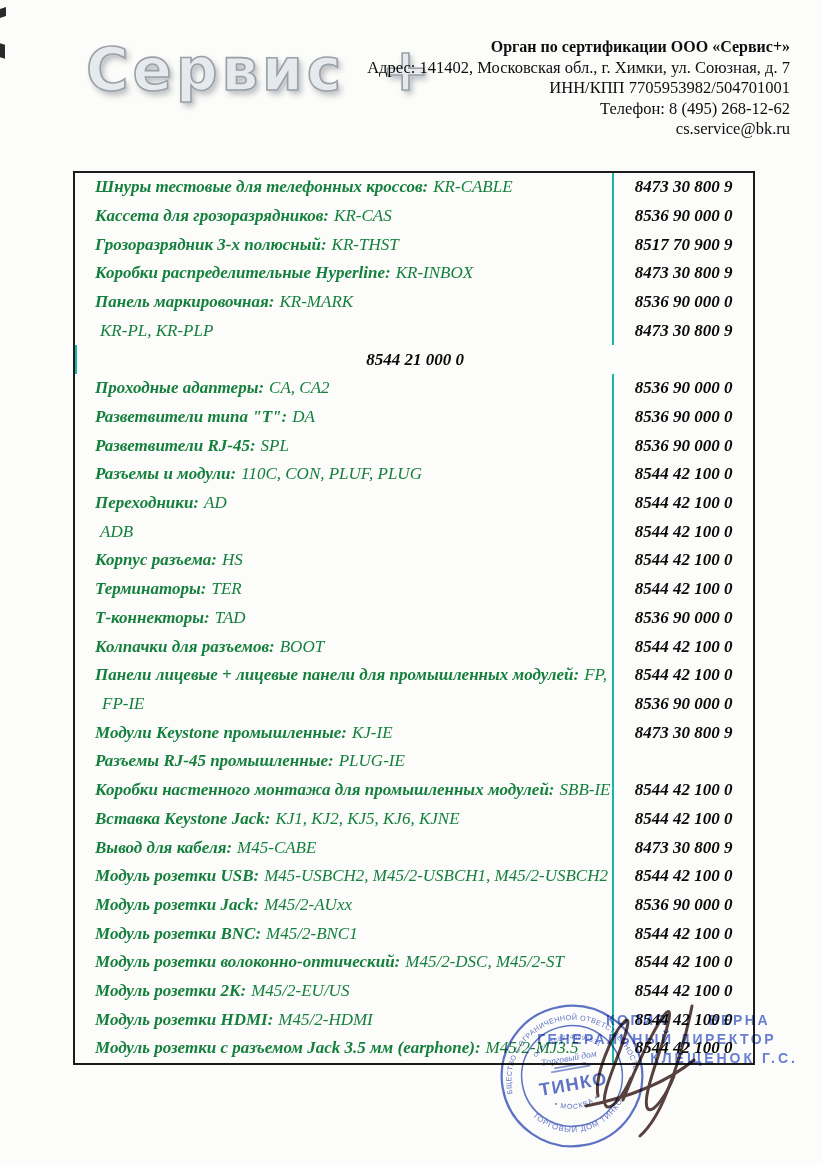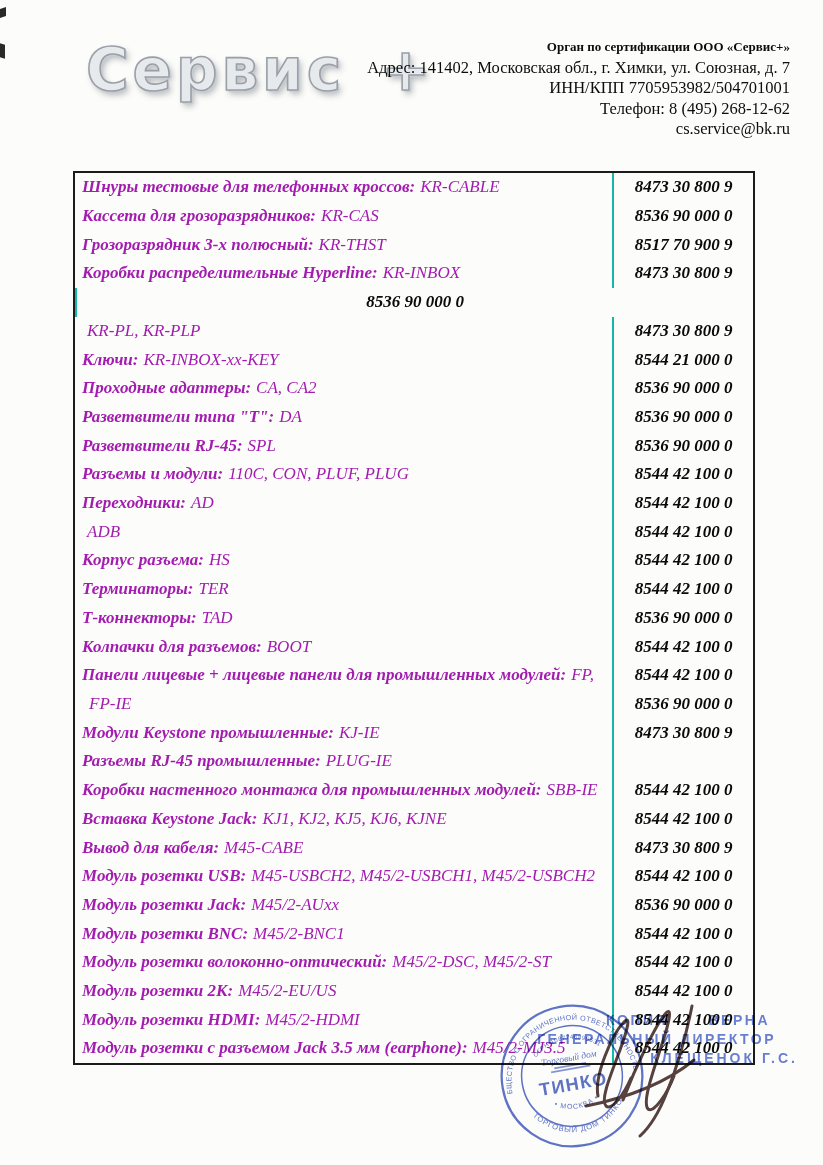--- a/index.html
+++ b/index.html
@@ -16,32 +16,32 @@
     color:#e7eaed;
     -webkit-text-stroke:1.6px #99a0a8;
     text-shadow:2px 2px 1px #c9cdd2, 3px 4px 6px rgba(90,95,105,.45);
     display:flex; align-items:flex-start; gap:36px;
   }
   
   .header {
     position:absolute; top:37px; right:33px; width:470px;
     text-align:right; font-size:16.5px; line-height:20.6px; color:#0d0d0d;
   }
-  .header .org { font-weight:bold; font-size:13px; }
+  .header .org { font-weight:bold; font-size:16px; }
   
   .price-table {
     position:absolute; left:73px; top:171px; width:682px; height:894px;
     border:2px solid #1b1b1b; box-sizing:border-box;
     display:flex; flex-direction:column; background:transparent;
   }
   .t-row { flex:1; display:flex; min-height:0; }
   .cell-name {
-    width:537px; box-sizing:border-box; padding-left:7px;
+    width:537px; box-sizing:border-box; padding-left:20px;
     display:flex; align-items:center;
-    font-style:italic; font-size:17px; color:#a21caf;
+    font-style:italic; font-size:17px; color:#15803d;
     white-space:nowrap; overflow:hidden;
   }
   .cell-name .lbl { font-weight:bold; }
   .cell-name .mdl { margin-left:5px; }
   .cell-name .lbl:empty + .mdl { margin-left:7px; }
   .cell-code {
     flex:1; border-left:2px solid #14b8a6;
     display:flex; align-items:center; justify-content:center;
     font-style:italic; font-weight:bold; font-size:17px; color:#0a0a0a;
     white-space:nowrap;
@@ -114,33 +114,33 @@
         <div class="cell-code">8517 70 900 9</div>
       </div>
       <div class="t-row">
         <div class="cell-name">
           <span class="lbl">Коробки распределительные Hyperline:</span>
           <span class="mdl">KR-INBOX</span>
         </div>
         <div class="cell-code">8473 30 800 9</div>
       </div>
       <div class="t-row">
+        <div class="cell-name">
+          <span class="lbl">Панель маркировочная:</span>
+          <span class="mdl">KR-MARK</span>
+        </div>
         <div class="cell-code">8536 90 000 0</div>
       </div>
       <div class="t-row">
         <div class="cell-name">
           <span class="mdl">KR-PL, KR-PLP</span>
         </div>
         <div class="cell-code">8473 30 800 9</div>
       </div>
       <div class="t-row">
-        <div class="cell-name">
-          <span class="lbl">Ключи:</span>
-          <span class="mdl">KR-INBOX-xx-KEY</span>
-        </div>
         <div class="cell-code">8544 21 000 0</div>
       </div>
       <div class="t-row">
         <div class="cell-name">
           <span class="lbl">Проходные адаптеры:</span>
           <span class="mdl">CA, CA2</span>
         </div>
         <div class="cell-code">8536 90 000 0</div>
       </div>
       <div class="t-row">

